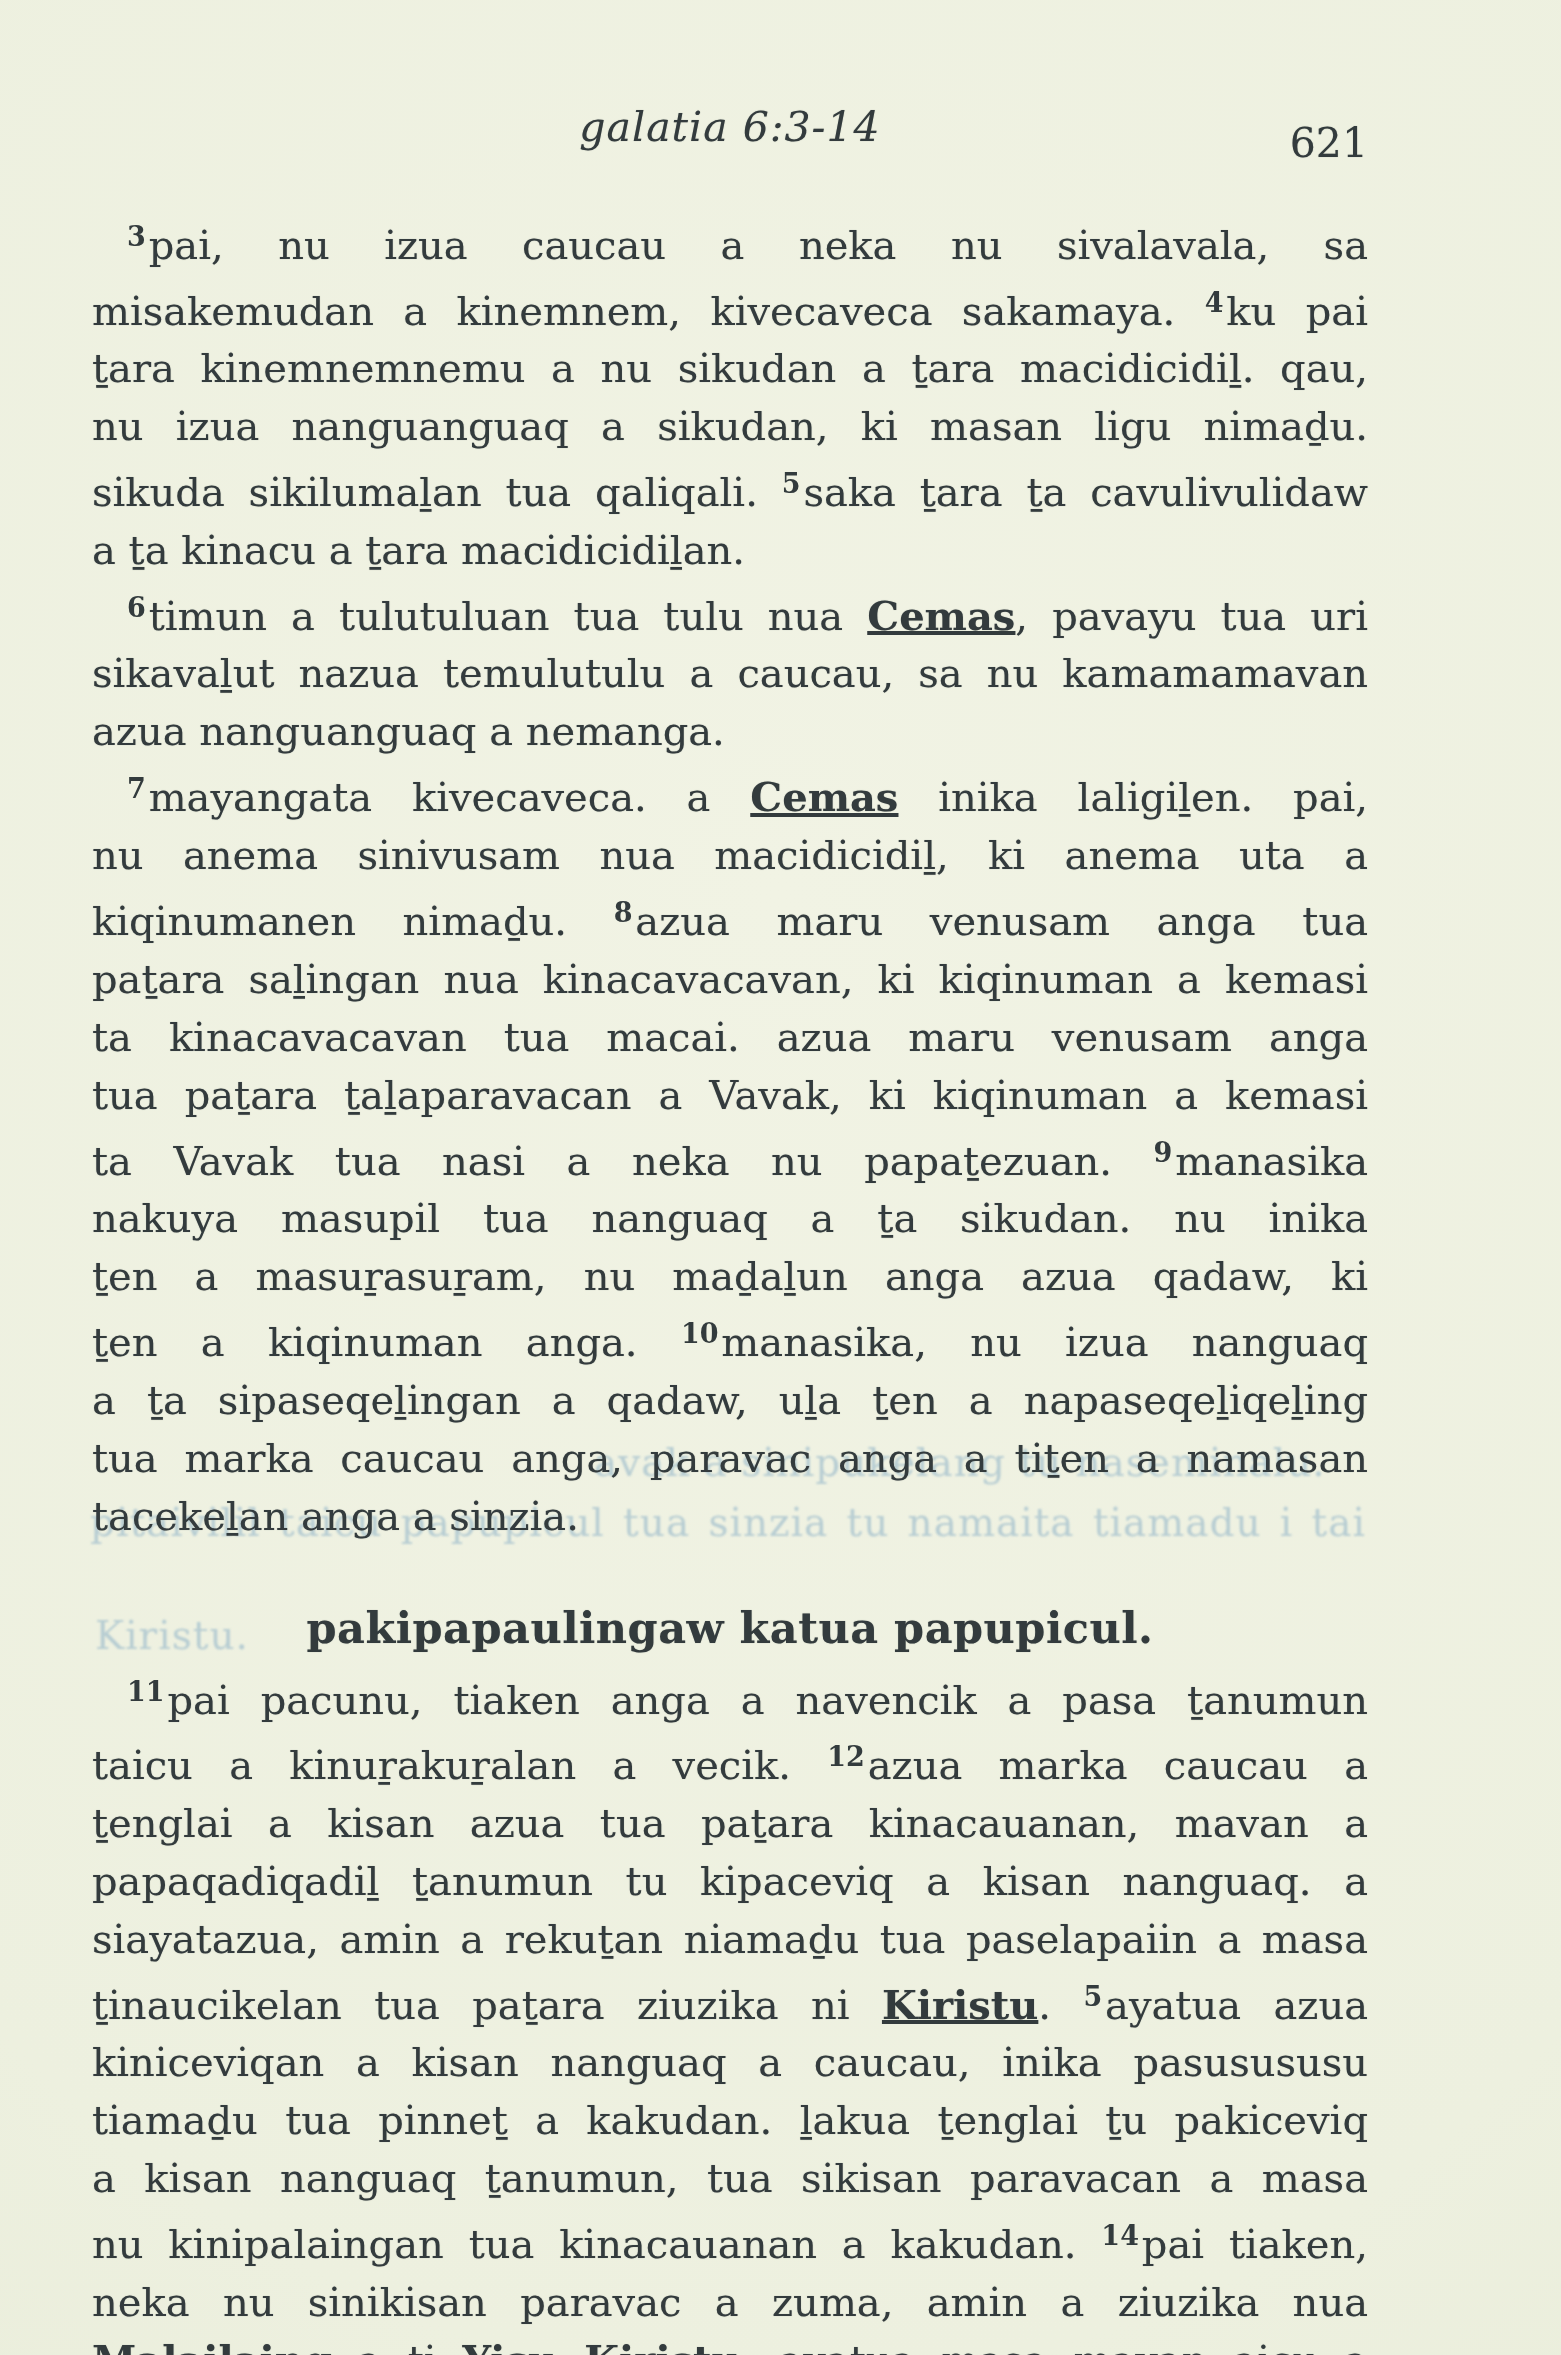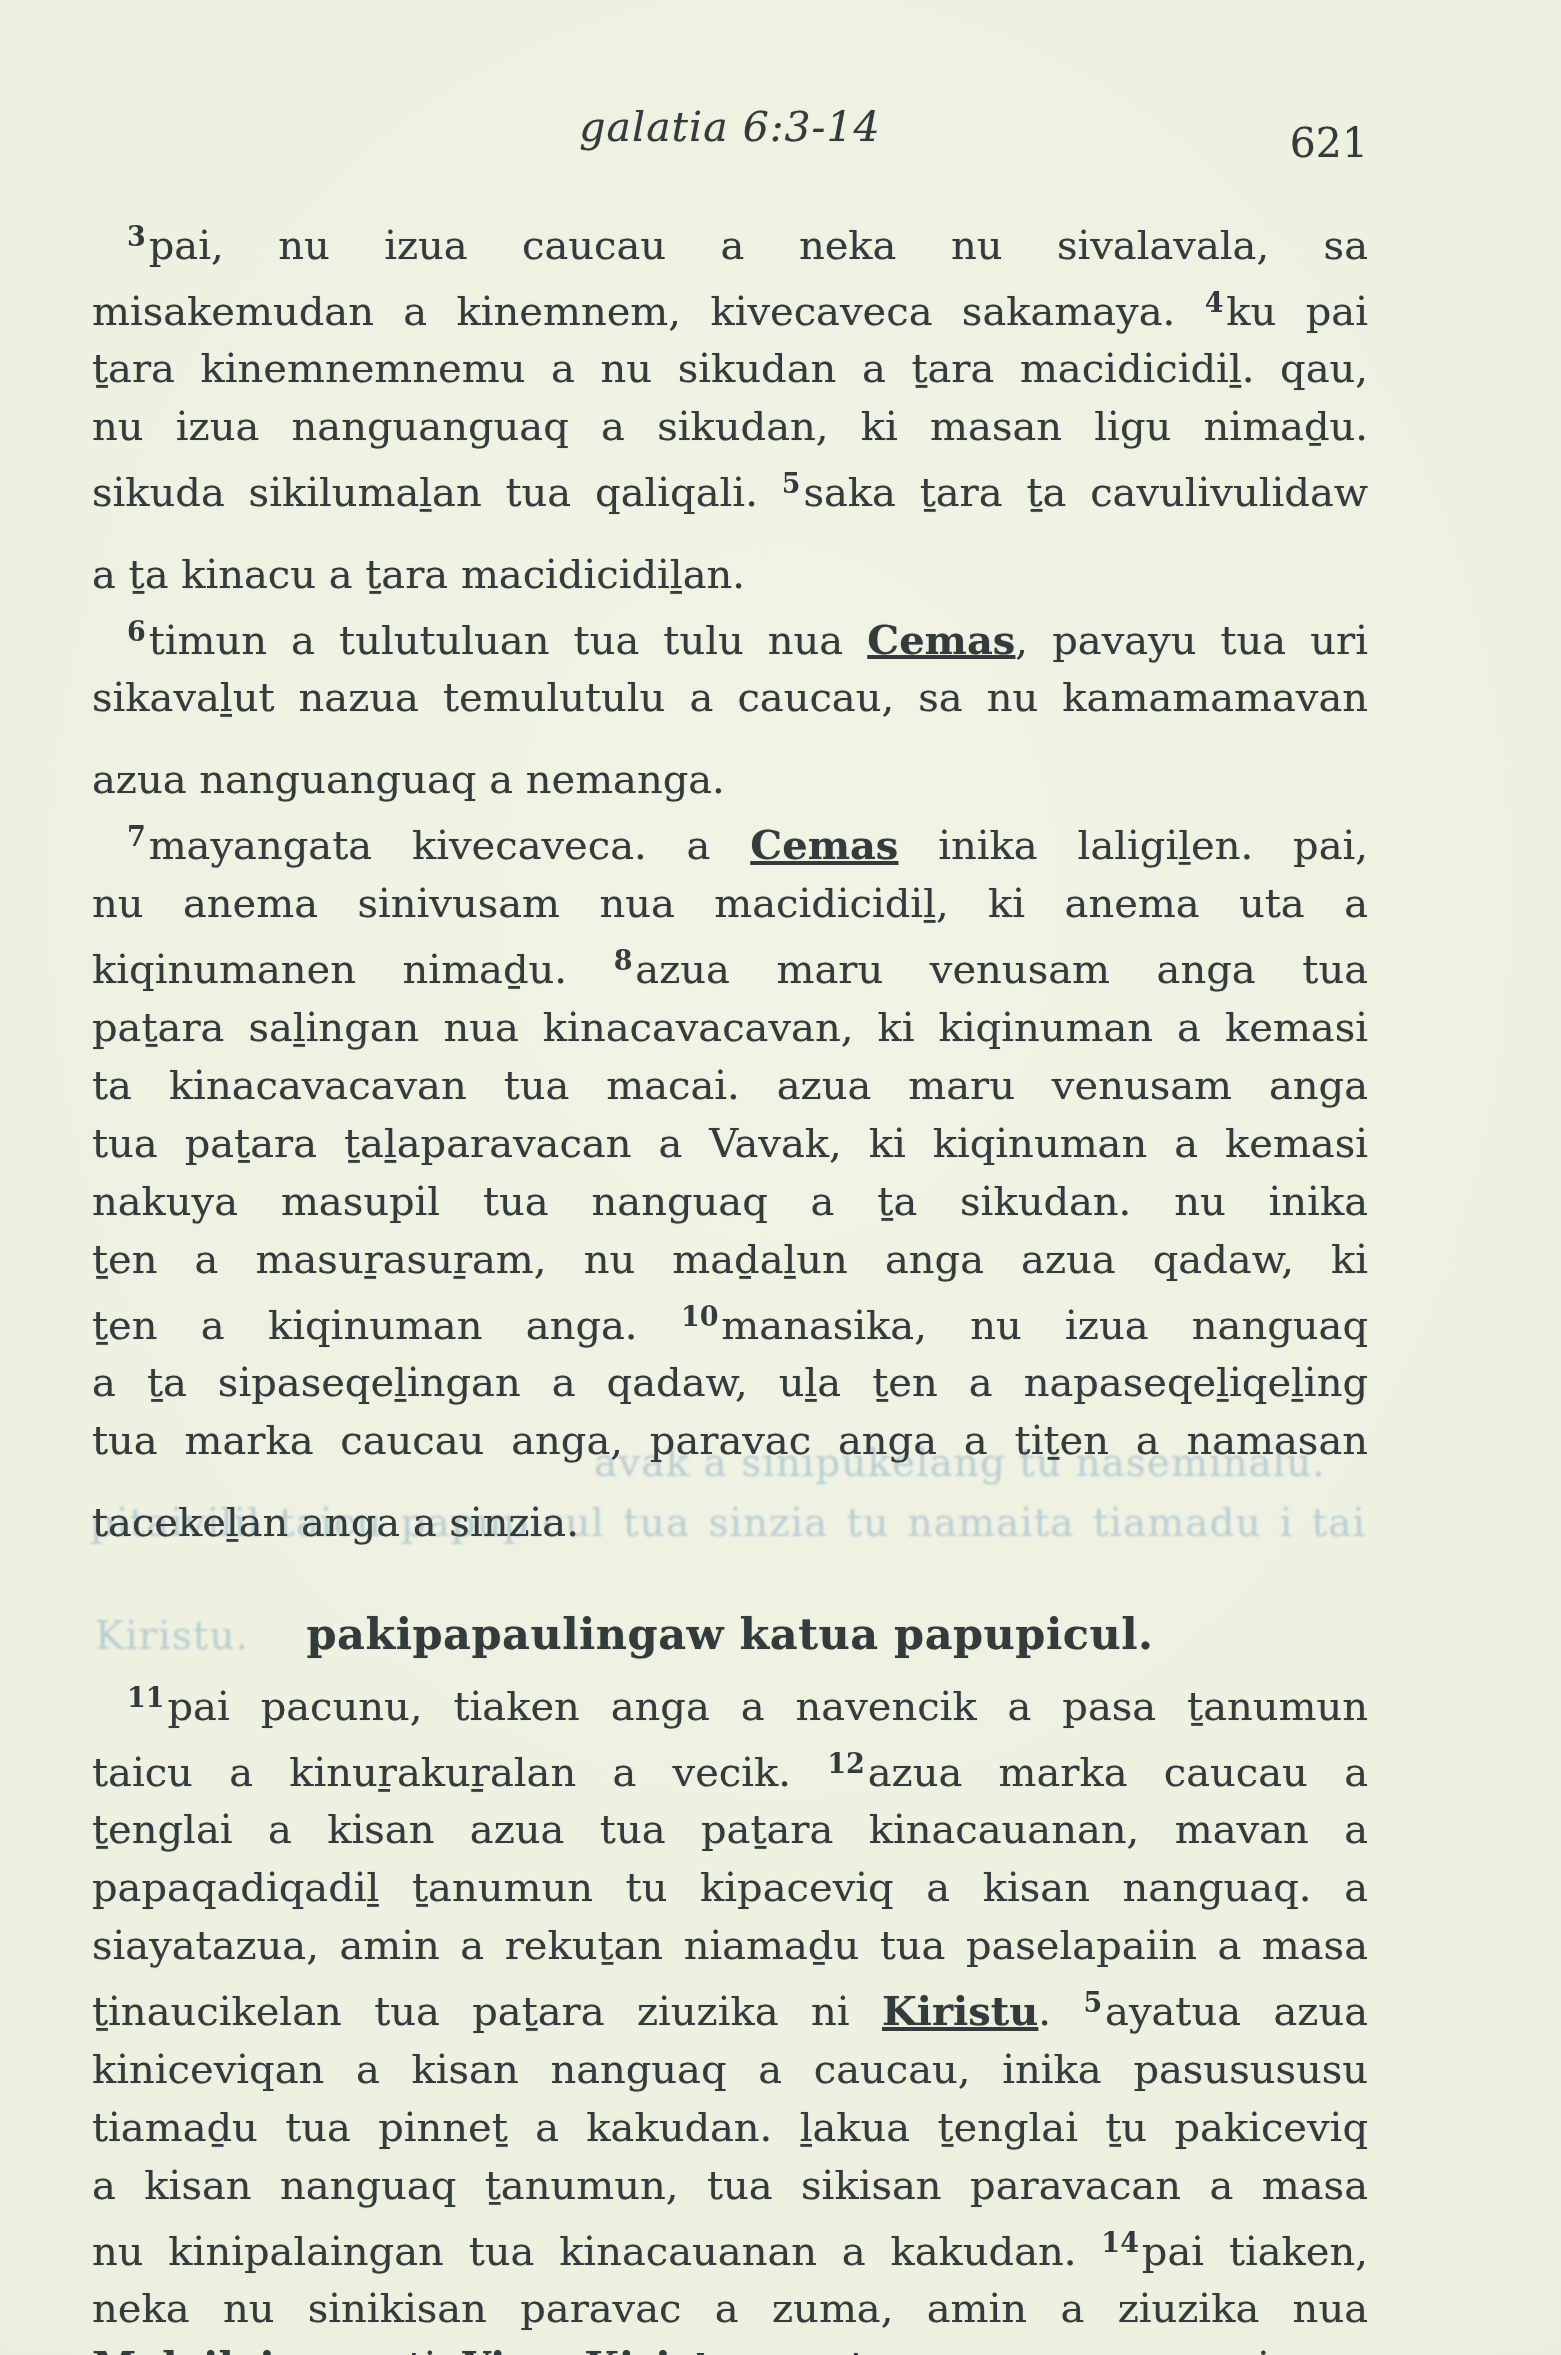--- a/index.html
+++ b/index.html
@@ -24,21 +24,21 @@
   }
   .body-col{position:absolute;top:208px;left:92px;width:1276px;}
   .para{margin:0;}
   .line{
     font-size:40px;line-height:58px;
     text-align:justify;text-align-last:justify;
     text-shadow:0 0 1px rgba(51,59,61,.38);
     white-space:normal;
   }
   .line.first{text-indent:35px;}
-  .line.endline{text-align-last:left;margin-top:24px;}
+  .line.endline{text-align-last:left;}
   .sup{
     font-weight:bold;font-size:27px;vertical-align:12.6px;
     padding-right:2.9px;text-shadow:none;
   }
   .bold{font-weight:bold;text-decoration:underline;}
   .heading{
     font-size:43px;font-weight:bold;text-align:center;
     line-height:58px;margin-top:54px;margin-bottom:5.8px;
     letter-spacing:0.5px;text-shadow:0 0 1px rgba(51,59,61,.4);
   }
@@ -79,20 +79,21 @@
         <div class="line"><span class="plain">sikavaḻut nazua temulutulu a caucau, sa nu kamamamavan</span></div>
         <div class="line endline"><span class="plain">azua nanguanguaq a nemanga.</span></div>
       </div>
       <div class="para">
         <div class="line first"><span class="sup">7</span><span class="plain">mayangata kivecaveca. a </span><span class="bold">Cemas</span><span class="plain"> inika laligiḻen. pai,</span></div>
         <div class="line"><span class="plain">nu anema sinivusam nua macidicidiḻ, ki anema uta a</span></div>
         <div class="line"><span class="plain">kiqinumanen nimaḏu. </span><span class="sup">8</span><span class="plain">azua maru venusam anga tua</span></div>
         <div class="line"><span class="plain">paṯara saḻingan nua kinacavacavan, ki kiqinuman a kemasi</span></div>
         <div class="line"><span class="plain">ta kinacavacavan tua macai. azua maru venusam anga</span></div>
         <div class="line"><span class="plain">tua paṯara ṯaḻaparavacan a Vavak, ki kiqinuman a kemasi</span></div>
+        <div class="line"><span class="plain">ta Vavak tua nasi a neka nu papaṯezuan. </span><span class="sup">9</span><span class="plain">manasika</span></div>
         <div class="line"><span class="plain">nakuya masupil tua nanguaq a ṯa sikudan. nu inika</span></div>
         <div class="line"><span class="plain">ṯen a masuṟasuṟam, nu maḏaḻun anga azua qadaw, ki</span></div>
         <div class="line"><span class="plain">ṯen a kiqinuman anga. </span><span class="sup">10</span><span class="plain">manasika, nu izua nanguaq</span></div>
         <div class="line"><span class="plain">a ṯa sipaseqeḻingan a qadaw, uḻa ṯen a napaseqeḻiqeḻing</span></div>
         <div class="line"><span class="plain">tua marka caucau anga, paravac anga a tiṯen a namasan</span></div>
         <div class="line endline"><span class="plain">tacekeḻan anga a sinzia.</span></div>
       </div>
       <div class="heading">pakipapaulingaw katua papupicul.</div>
       <div class="para">
         <div class="line first"><span class="sup">11</span><span class="plain">pai pacunu, tiaken anga a navencik a pasa ṯanumun</span></div>

